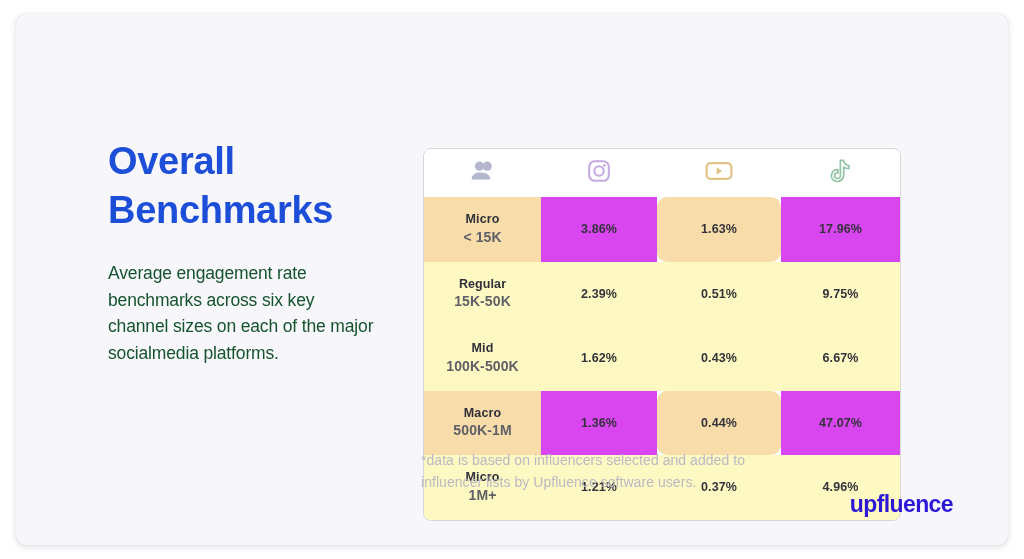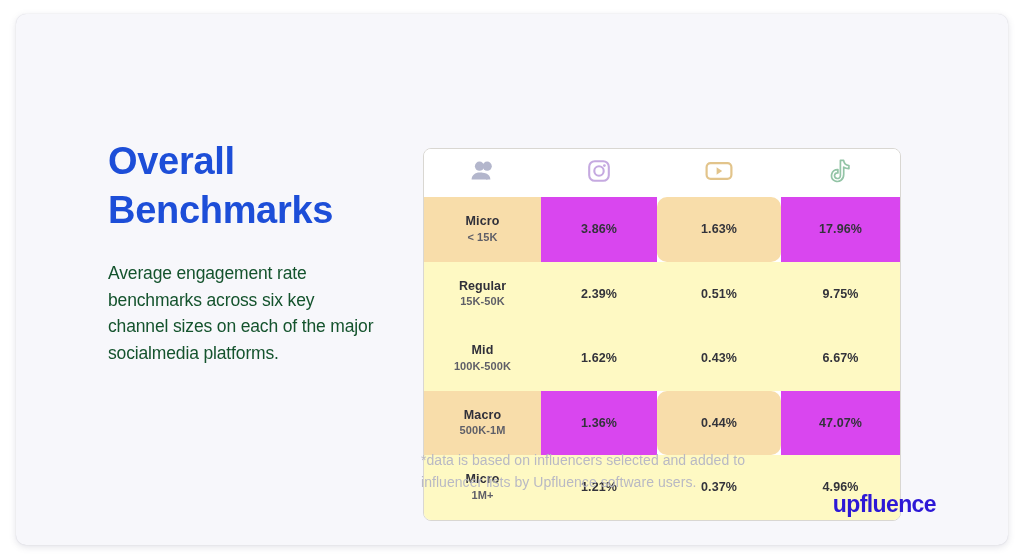--- a/index.html
+++ b/index.html
@@ -110,21 +110,21 @@
   }
   .lbl-main {
     display: block;
     font-size: 12.5px;
     font-weight: bold;
     color: #30303a;
     letter-spacing: 0.1px;
   }
   .lbl-sub {
     display: block;
-    font-size: 11px;
+    font-size: 14px;
     font-weight: bold;
     color: #5f5f68;
     margin-top: 3px;
     letter-spacing: 0.1px;
   }
 
   
   .footnote {
     position: absolute;
     left: 405px;
@@ -132,21 +132,21 @@
     width: 330px;
     font-size: 14px;
     line-height: 1.55;
     color: #b9b9c4;
     letter-spacing: 0.05px;
   }
 
   
   .logo {
     position: absolute;
-    right: 72px;
+    right: 55px;
     bottom: 27px;
     font-size: 23px;
     font-weight: bold;
     color: #2d18d6;
     letter-spacing: -0.6px;
   }
 </style>
 </head>
 <body>
 

